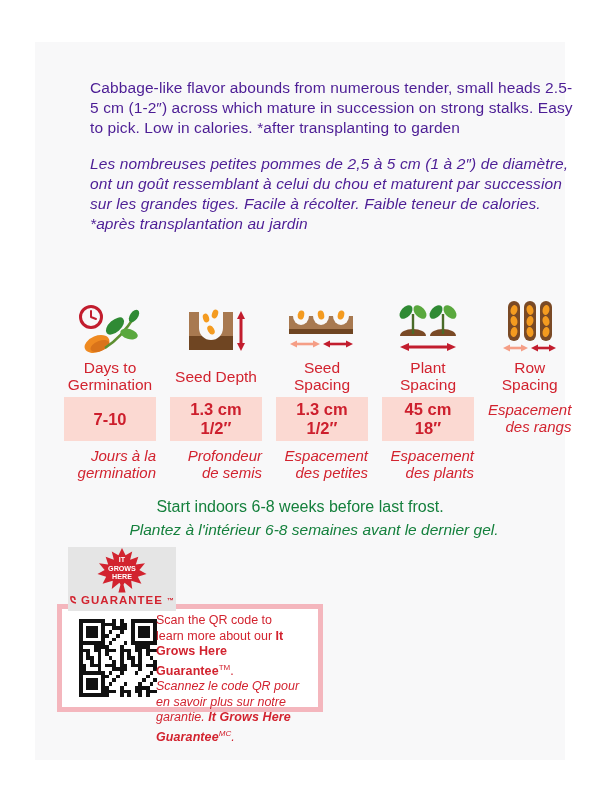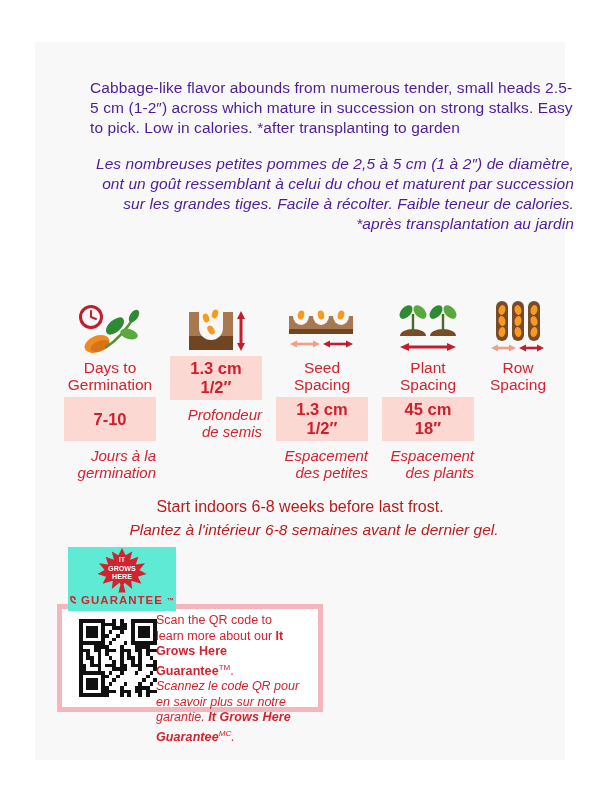--- a/index.html
+++ b/index.html
@@ -10,21 +10,21 @@
   }
   .card {
     position:absolute; left:35px; top:42px; width:530px; height:718px;
     background:#f8f8f9;
   }
   .desc {
     position:absolute; left:39px; width:484px;
     font-size:15.5px; line-height:20px; color:#4c1d95; letter-spacing:.1px;margin-left:16px;
   }
   .desc.en { top:36px; }
-  .desc.fr { top:112px; font-style:italic;text-align:right; }
+  .desc.fr { top:112px; font-style:italic; }
 
   .spec-table {
     position:absolute; left:29px; top:258px; width:484px;
     display:flex; gap:14px;
   }
   .col { width:92px; display:flex; flex-direction:column; align-items:center; }
   .icon { height:54px; display:flex; align-items:flex-end; justify-content:center; }
   .hdr {
     margin-top:3px; height:38px; display:flex; align-items:center; justify-content:center;
     text-align:center; color:#d2232f; font-size:15.5px; line-height:17px; font-weight:400;
@@ -32,31 +32,31 @@
   .val {
     margin-top:2px; width:92px; height:44px; background:#fbd9d2;
     display:flex; flex-direction:column; align-items:center; justify-content:center;
     color:#cd1f2d; font-weight:bold; font-size:16.5px; line-height:19px;
   }
   .frl {
     margin-top:6px; text-align:right; color:#d2232f; font-style:italic;
     font-size:15px; line-height:17px; min-height:34px;
   }
 
-  .note { position:absolute; left:0; width:600px; text-align:center; color:#b91c1c; }
+  .note { position:absolute; left:0; width:600px; text-align:center; color:#15803d; }
   .note.en { top:498px; font-size:16px; }
   .note.fr { top:521px; font-size:15.5px; font-style:italic;padding-left:28px; }
 
   .guarantee-box {
     position:absolute; left:57px; top:604px; width:266px; height:108px;
     background:#ffffff; border:5px solid #f4b6bd; z-index:1;
   }
   .logo {
     position:absolute; left:68px; top:547px; width:108px; height:64px;
-    background:#5eead4; z-index:2; text-align:center;
+    background:#e5e5e5; z-index:2; text-align:center;
   }
   .logo svg.leaf { display:block; margin:0 auto; }
   .logo .gline {
     margin-top:1px; color:#d2232f; font-weight:bold; font-size:11.5px;
     letter-spacing:1px; display:flex; align-items:center; justify-content:center; gap:4px;
   }
   .logo .gline sup { font-size:7px; }
   .qr-tile {
     position:absolute; left:74px; top:614px; width:88px; height:88px;
     background:#ffffff; z-index:3; display:flex; align-items:center; justify-content:center;
@@ -109,20 +109,21 @@
             <rect x="4" y="32" width="44" height="14" fill="#6f4522"></rect>
             <path d="M14 8 h24 v16 a12 12 0 0 1 -24 0 z" fill="#f8f8f9"></path>
             <ellipse cx="21" cy="14" rx="3" ry="4.5" fill="#f49b20" transform="rotate(-18 21 14)"></ellipse>
             <ellipse cx="30" cy="10" rx="3" ry="4.5" fill="#f49b20" transform="rotate(20 30 10)"></ellipse>
             <ellipse cx="26" cy="26" rx="3.2" ry="4.8" fill="#f49b20" transform="rotate(-30 26 26)"></ellipse>
             <path d="M56 14 L56 40" stroke="#c21d2e" stroke-width="3"></path>
             <path d="M56 7 L52 15 L60 15 Z" fill="#c21d2e"></path>
             <path d="M56 47 L52 39 L60 39 Z" fill="#c21d2e"></path>
           </svg>
         </div>
+        <div class="hdr">Seed Depth</div>
         <div class="val">
           <div>1.3 cm</div>
           <div>1/2″</div>
         </div>
         <div class="frl">Profondeur de semis</div>
       </div>
 
       <div class="col">
         <div class="icon">
           <svg width="70" height="50" viewBox="0 0 70 50">
@@ -192,20 +193,21 @@
             </g>
             <path d="M7 48 L22 48" stroke="#f59e86" stroke-width="2.6"></path>
             <path d="M2 48 L9 44.5 L9 51.5 Z" fill="#f59e86"></path>
             <path d="M27 48 L20 44.5 L20 51.5 Z" fill="#f59e86"></path>
             <path d="M35 48 L50 48" stroke="#c21d2e" stroke-width="2.6"></path>
             <path d="M30 48 L37 44.5 L37 51.5 Z" fill="#c21d2e"></path>
             <path d="M55 48 L48 44.5 L48 51.5 Z" fill="#c21d2e"></path>
           </svg>
         </div>
         <div class="hdr">Row Spacing</div>
+        <div class="frl">Espacement des rangs</div>
       </div>
 
     </div>
   </div>
 
   <p class="note en">Start indoors 6-8 weeks before last frost.</p>
   <p class="note fr">Plantez à l'intérieur 6-8 semaines avant le dernier gel.</p>
 
   <div class="guarantee-box"></div>
 

